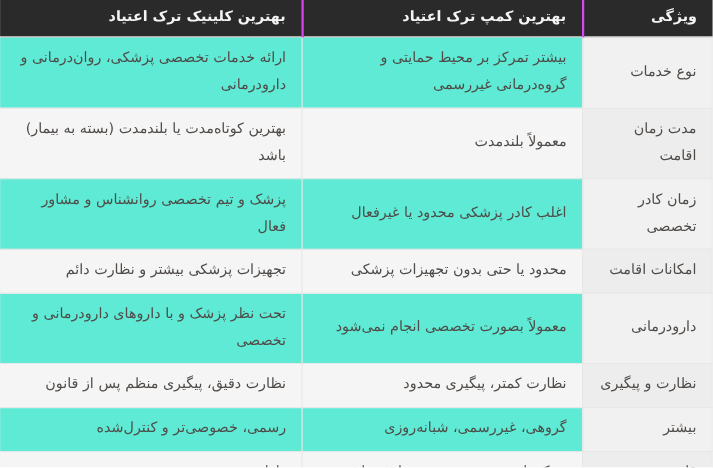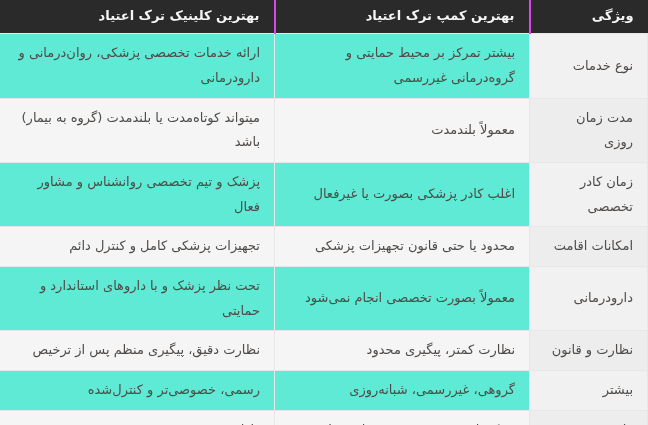--- a/index.html
+++ b/index.html
@@ -56,43 +56,43 @@
         <th>بهترین کلینیک ترک اعتیاد</th>
       </tr>
     </thead>
     <tbody>
         <tr>
           <td class="feature">نوع خدمات</td>
           <td>بیشتر تمرکز بر محیط حمایتی و گروه‌درمانی غیررسمی</td>
           <td>ارائه خدمات تخصصی پزشکی، روان‌درمانی و دارودرمانی</td>
         </tr>
         <tr>
-          <td class="feature">مدت زمان روزی</td>
+          <td class="feature">مدت زمان اقامت</td>
           <td>معمولاً بلندمدت</td>
-          <td>میتواند کوتاه‌مدت یا بلندمدت (گروه به بیمار) باشد</td>
+          <td>بهترین کوتاه‌مدت یا بلندمدت (بسته به بیمار) باشد</td>
         </tr>
         <tr>
           <td class="feature">زمان کادر تخصصی</td>
-          <td>اغلب کادر پزشکی بصورت یا غیرفعال</td>
+          <td>اغلب کادر پزشکی محدود یا غیرفعال</td>
           <td>پزشک و تیم تخصصی روانشناس و مشاور فعال</td>
         </tr>
         <tr>
           <td class="feature">امکانات اقامت</td>
-          <td>محدود یا حتی قانون تجهیزات پزشکی</td>
-          <td>تجهیزات پزشکی کامل و کنترل دائم</td>
+          <td>محدود یا حتی بدون تجهیزات پزشکی</td>
+          <td>تجهیزات پزشکی بیشتر و نظارت دائم</td>
         </tr>
         <tr>
           <td class="feature">دارودرمانی</td>
           <td>معمولاً بصورت تخصصی انجام نمی‌شود</td>
-          <td>تحت نظر پزشک و با داروهای استاندارد و حمایتی</td>
+          <td>تحت نظر پزشک و با داروهای دارودرمانی و تخصصی</td>
         </tr>
         <tr>
-          <td class="feature">نظارت و قانون</td>
+          <td class="feature">نظارت و پیگیری</td>
           <td>نظارت کمتر، پیگیری محدود</td>
-          <td>نظارت دقیق، پیگیری منظم پس از ترخیص</td>
+          <td>نظارت دقیق، پیگیری منظم پس از قانون</td>
         </tr>
         <tr>
           <td class="feature">بیشتر</td>
           <td>گروهی، غیررسمی، شبانه‌روزی</td>
           <td>رسمی، خصوصی‌تر و کنترل‌شده</td>
         </tr>
         <tr>
           <td class="feature">قانون و مجوز</td>
           <td>ممکن است مجوز رسمی نداشته باشد</td>
           <td>دارای مجوز رسمی و معتبر</td>

